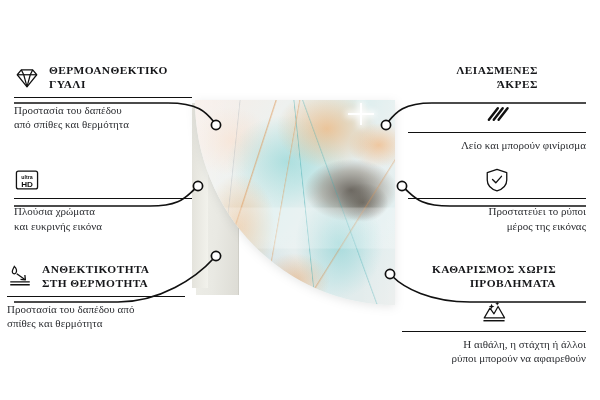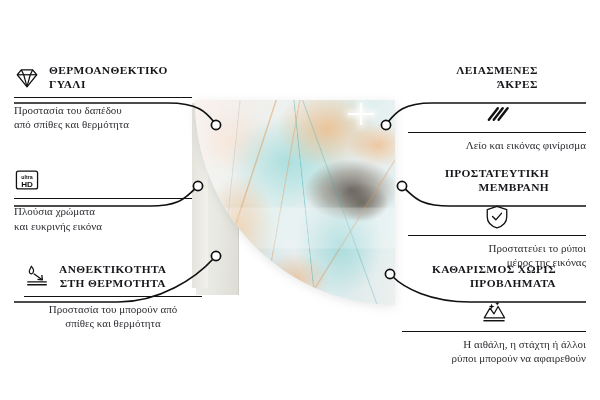--- a/index.html
+++ b/index.html
@@ -165,56 +165,54 @@
         <rect x="3" y="5" width="26" height="22" rx="2.5" fill="none" stroke="#111" stroke-width="1.6"></rect>
         <text x="16" y="14.5" font-family="Liberation Sans, sans-serif" font-size="6.5" font-weight="700" fill="#111" text-anchor="middle">ultra</text>
         <text x="16" y="24" font-family="Liberation Sans, sans-serif" font-size="10" font-weight="700" fill="#111" text-anchor="middle">HD</text>
       </svg>
     </div>
     <div class="rule"></div>
     <div class="sub">Πλούσια χρώματα
 και ευκρινής εικόνα</div>
   </div>
 
-  <div class="feat left" style="left:24px;top:263px;width:178px;text-align:center;">
+  <div class="feat left" style="left:7px;top:263px;width:178px;">
     <div class="head">
       <svg class="ico" viewBox="0 0 32 32">
         <path d="M9,3 C12,6 12.5,8.5 11,11 C9.5,13 6.5,12 6.5,9.5 C6.5,7 8,5.5 9,3 Z" fill="none" stroke="#111" stroke-width="1.5"></path>
         <path d="M12,12 L22,19" fill="none" stroke="#111" stroke-width="1.6"></path>
         <path d="M22,13.5 L22.6,19.6 L16.6,19" fill="none" stroke="#111" stroke-width="1.6" stroke-linejoin="round"></path>
         <path d="M4,22 L28,22 M4,25.5 L28,25.5" stroke="#111" stroke-width="1.7"></path>
       </svg>
       <div class="ttl">ΑΝΘΕΚΤΙΚΟΤΗΤΑ
 ΣΤΗ ΘΕΡΜΟΤΗΤΑ</div>
     </div>
     <div class="rule"></div>
-    <div class="sub">Προστασία του μπορούν από
+    <div class="sub">Προστασία του δαπέδου από
 σπίθες και θερμότητα</div>
   </div>
 
   <div class="feat right" style="left:408px;top:64px;width:178px;">
     <div class="head">
       <div class="ttl" style="flex:1;">ΛΕΙΑΣΜΕΝΕΣ
 ΆΚΡΕΣ</div>
       <svg class="ico" viewBox="0 0 32 32">
         <g stroke="#111" stroke-width="3" stroke-linecap="round">
           <path d="M6,23 L17,9"></path>
             <path d="M12,23 L23,9"></path>
             <path d="M18,23 L29,9"></path>
         </g>
       </svg>
     </div>
     <div class="rule"></div>
-    <div class="sub">Λείο και εικόνας φινίρισμα</div>
+    <div class="sub">Λείο και μπορούν φινίρισμα</div>
   </div>
 
   <div class="feat right" style="left:408px;top:167px;width:178px;">
     <div class="head">
-      <div class="ttl" style="flex:1;">ΠΡΟΣΤΑΤΕΥΤΙΚΗ
-ΜΕΜΒΡΑΝΗ</div>
       <svg class="ico" viewBox="0 0 32 32">
         <path d="M16,3 L28,7 L28,16 C28,23 22,27.5 16,29.5 C10,27.5 4,23 4,16 L4,7 Z" fill="none" stroke="#111" stroke-width="1.6" stroke-linejoin="round"></path>
         <path d="M10.5,15.5 L14.5,19.5 L21.5,11.5" fill="none" stroke="#111" stroke-width="1.7" stroke-linecap="round" stroke-linejoin="round"></path>
       </svg>
     </div>
     <div class="rule"></div>
     <div class="sub">Προστατεύει το ρύποι
 μέρος της εικόνας</div>
   </div>
 

